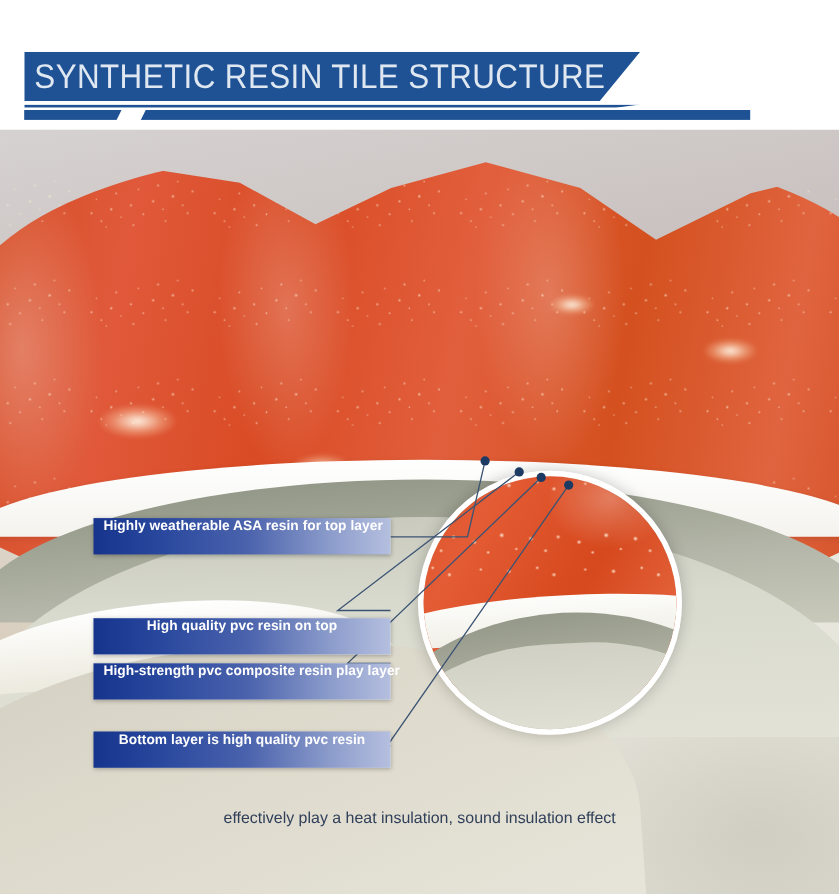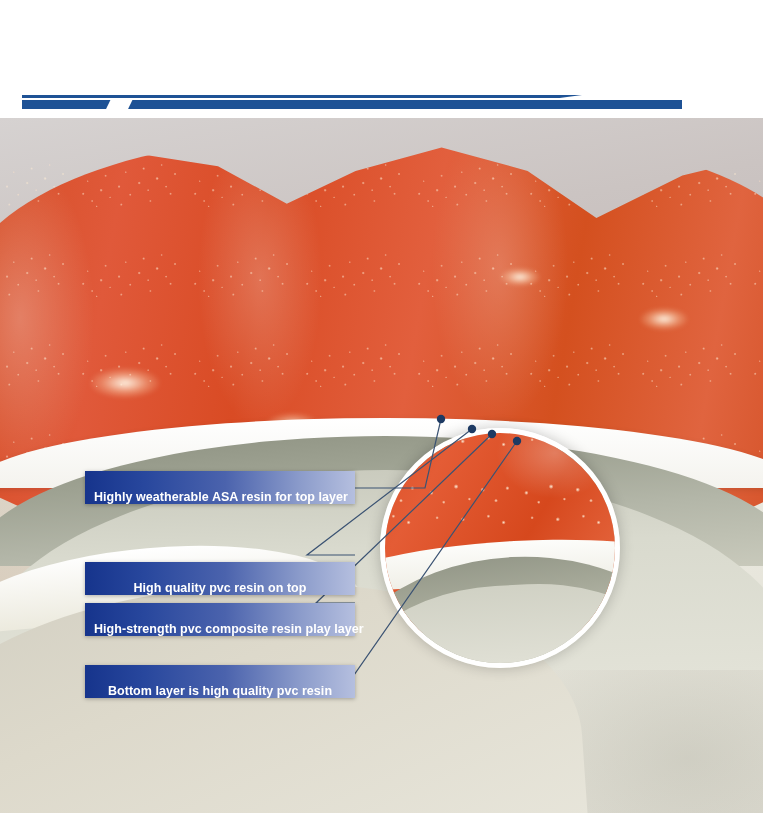--- a/index.html
+++ b/index.html
@@ -202,21 +202,21 @@
   }
 
   
   #callout-svg { position:absolute; left:0; top:0; width:763px; height:695px; pointer-events:none; }
 
   
   .label-box {
     position:absolute; left:85px; width:270px; height:33px;
     background:linear-gradient(90deg,#16348c 0%,#28479d 22%,#4b63ad 52%,#8c9ccb 80%,#b5bfdf 100%);
     box-shadow:0 1px 4px rgba(0,0,0,0.28);
-    display:flex; align-items:flex-end;
+    display:flex; align-items:flex-start;
   }
   .label-box span {
     color:#ffffff;
     font-size:12.5px;
     font-weight:bold;
     letter-spacing:0.05px;
     white-space:nowrap;
     width:100%;
   }
   .lbl-left span { text-align:left; padding-left:9px; }
@@ -234,20 +234,23 @@
     color:#31405a;
     font-size:14.5px;
     line-height:26px;
   }
   #caption div { white-space:nowrap; }
 </style>
 </head>
 <body>
 
 <div id="header">
+  <div id="title-bar">
+    <div id="title-text">SYNTHETIC RESIN TILE STRUCTURE</div>
+  </div>
   <div id="rule-top"></div>
   <div id="rule-main"></div>
   <div id="rule-notch"></div>
 </div>
 
 <div id="photo">
 
   <div class="bg-wall"></div>
   <div class="bg-floor"></div>
   <div class="floor-shade"></div>
@@ -304,13 +307,14 @@
   <span>High quality pvc resin on top</span>
 </div>
 <div class="label-box lbl-left" id="lbl-2">
   <span>High-strength pvc composite resin play layer</span>
 </div>
 <div class="label-box lbl-center" id="lbl-3">
   <span>Bottom layer is high quality pvc resin</span>
 </div>
 
 <div id="caption">
+  <div>effectively play a heat insulation, sound insulation effect</div>
 </div>
 
 </body></html>

